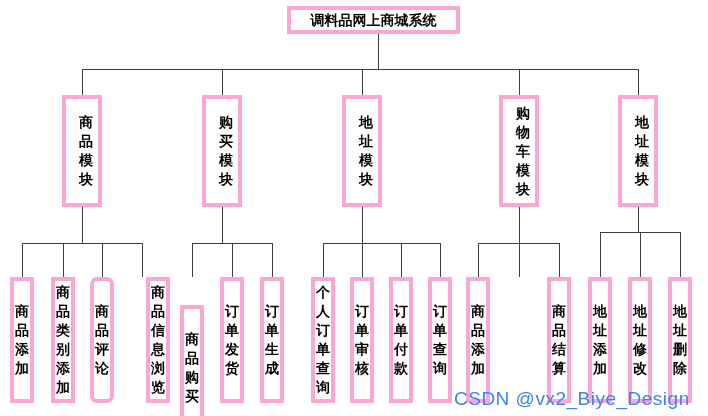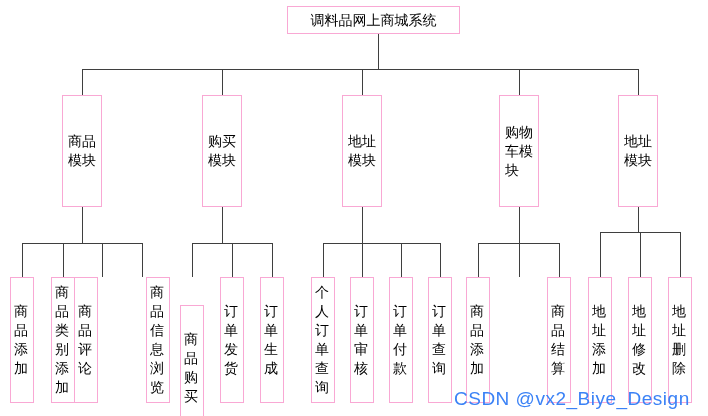--- a/index.html
+++ b/index.html
@@ -7,29 +7,29 @@
     position: relative;
     width: 708px;
     height: 416px;
     background: #ffffff;
     overflow: hidden;
     font-family: "Liberation Sans", "DejaVu Sans", sans-serif;
   }
   .box {
     position: absolute;
     box-sizing: border-box;
-    border: 1px solid #f9a8d4;
+    border: 4px solid #f9a8d4;
     background: transparent;
     display: flex;
     align-items: center;
     justify-content: center;
-    text-align: left;
+    text-align: right;
     color: #000000;
     font-size: 14px;
-    font-weight: normal;
+    font-weight: bold;
     line-height: 19px;
     word-break: break-all;
     z-index: 2;
   }
   .root-box   { left: 287px; top: 6px;  width: 173px; height: 28px; line-height: 16px; }
   .module-box { top: 95px;  width: 40px; height: 112px; padding: 0 5px; }
   .leaf-box   { top: 277px; width: 24px; height: 126px; padding: 16px 3px; }
   .hline, .vline { position: absolute; background: #3f3f3f; z-index: 1; }
   .hline { height: 1px; }
   .vline { width: 1px; }
@@ -92,21 +92,21 @@
   <div class="vline" style="left:440px; top:243px; height:34px;"></div>
   <div class="vline" style="left:478px; top:243px; height:34px;"></div>
   <div class="vline" style="left:519px; top:243px; height:34px;"></div>
   <div class="vline" style="left:559px; top:243px; height:34px;"></div>
   <div class="vline" style="left:600px; top:232px; height:45px;"></div>
   <div class="vline" style="left:640px; top:232px; height:45px;"></div>
   <div class="vline" style="left:680px; top:232px; height:45px;"></div>
 
   <div class="box leaf-box" style="left:10px;">商品添加</div>
   <div class="box leaf-box" style="left:51px;">商品类别添加</div>
-  <div class="box leaf-box" style="left:74px;">商品评论</div>
+  <div class="box leaf-box" style="left:90px;border-radius:7px;">商品评论</div>
   <div class="box leaf-box" style="left:146px;">商品信息浏览</div>
 
   <div class="box leaf-box" style="left:180px;margin-top:28px;">商品购买</div>
   <div class="box leaf-box" style="left:220px;">订单发货</div>
   <div class="box leaf-box" style="left:260px;">订单生成</div>
 
   <div class="box leaf-box" style="left:311px;">个人订单查询</div>
   <div class="box leaf-box" style="left:350px;">订单审核</div>
   <div class="box leaf-box" style="left:389px;">订单付款</div>
   <div class="box leaf-box" style="left:428px;">订单查询</div>

